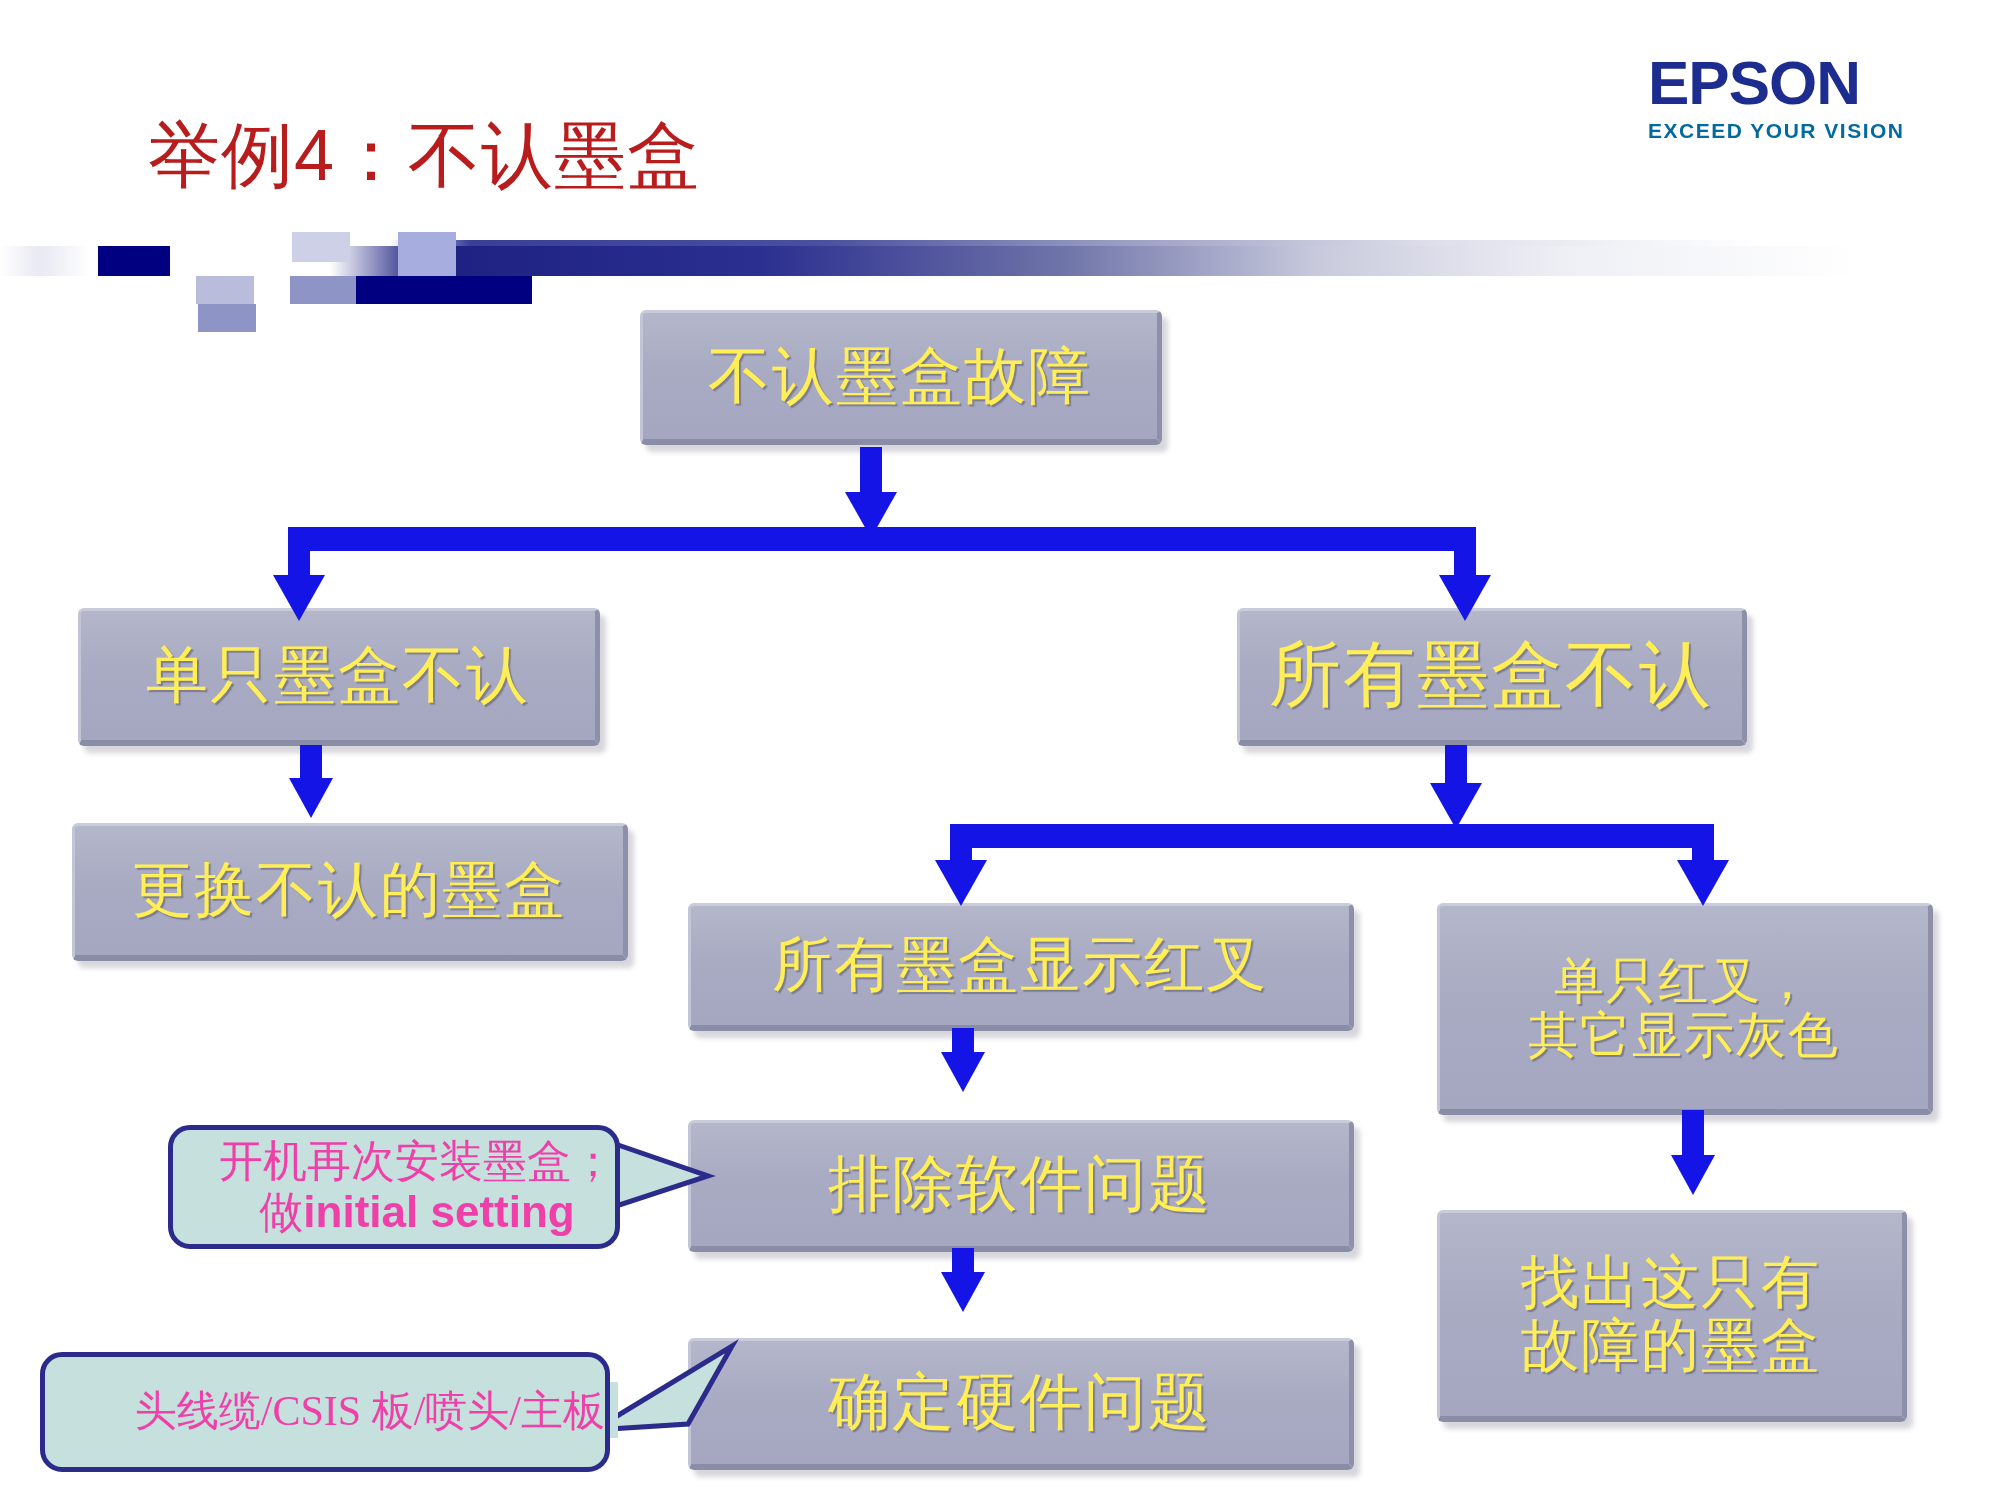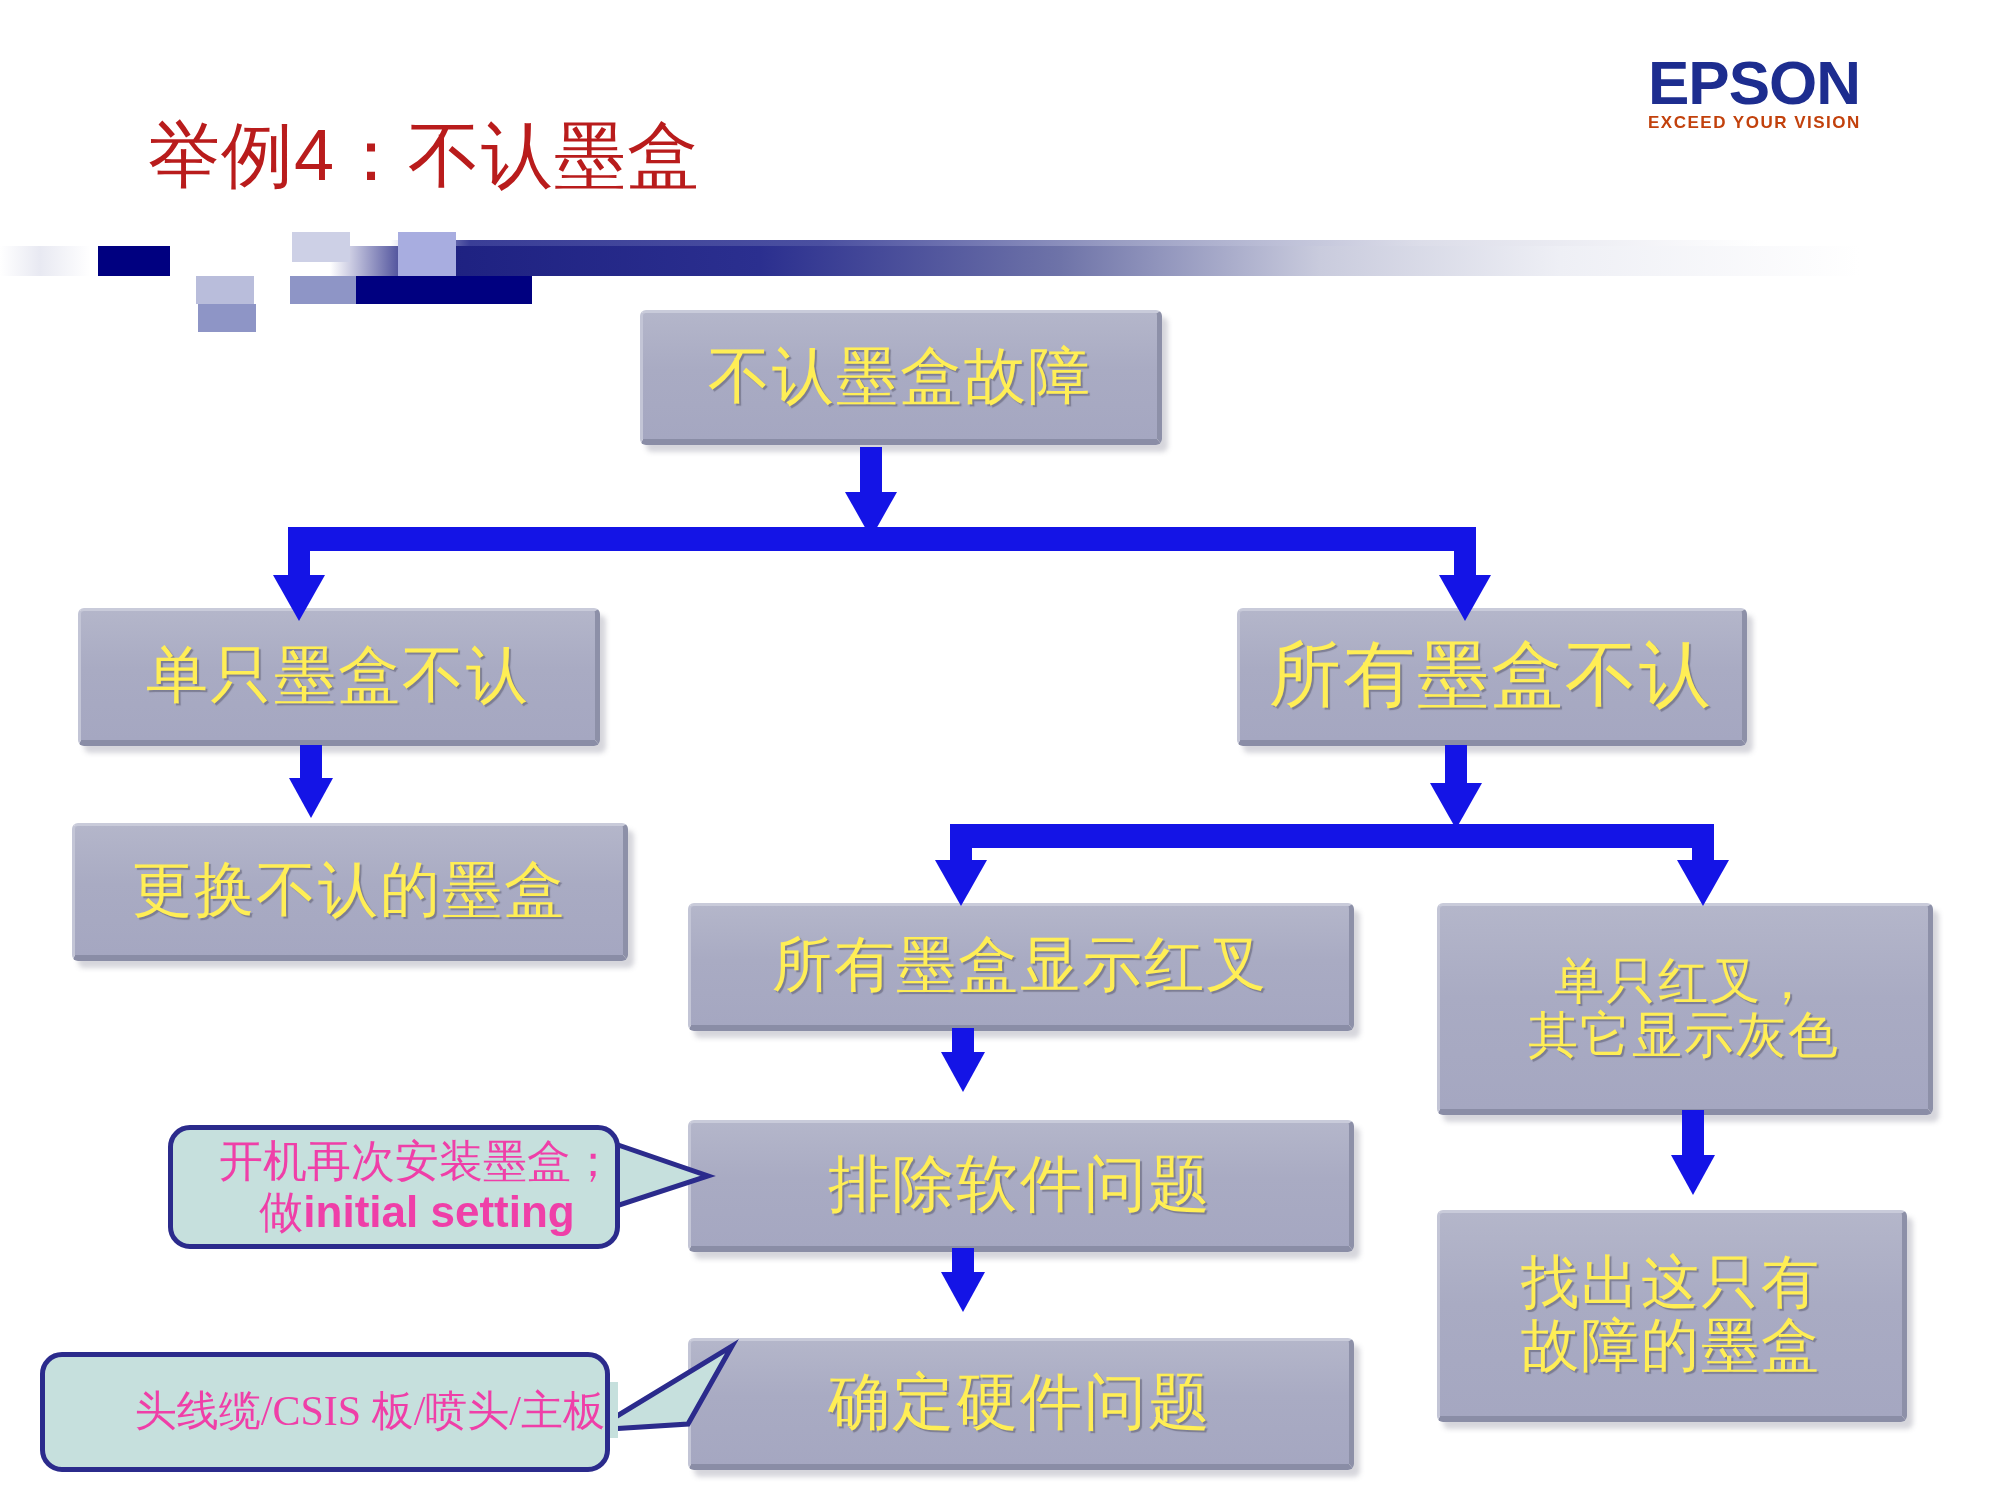--- a/index.html
+++ b/index.html
@@ -40,23 +40,24 @@
     font-family: "Liberation Sans", sans-serif;
     font-weight: bold;
     font-size: 62px;
     color: #1d2d8f;
     letter-spacing: -1px;
     line-height: 1.0;
   }
   #epson-tagline {
     font-family: "Liberation Sans", sans-serif;
     font-weight: bold;
-    font-size: 17px;
-    color: #c2410c;
+    font-size: 21px;
+    color: #0369a1;
     letter-spacing: 1.5px;
+    margin-top: 6px;
     line-height: 1.0;
   }
 
   
   #deco-bar-wrap {
     position: absolute;
     left: 0;
     top: 228px;
     width: 2000px;
     height: 66px;

